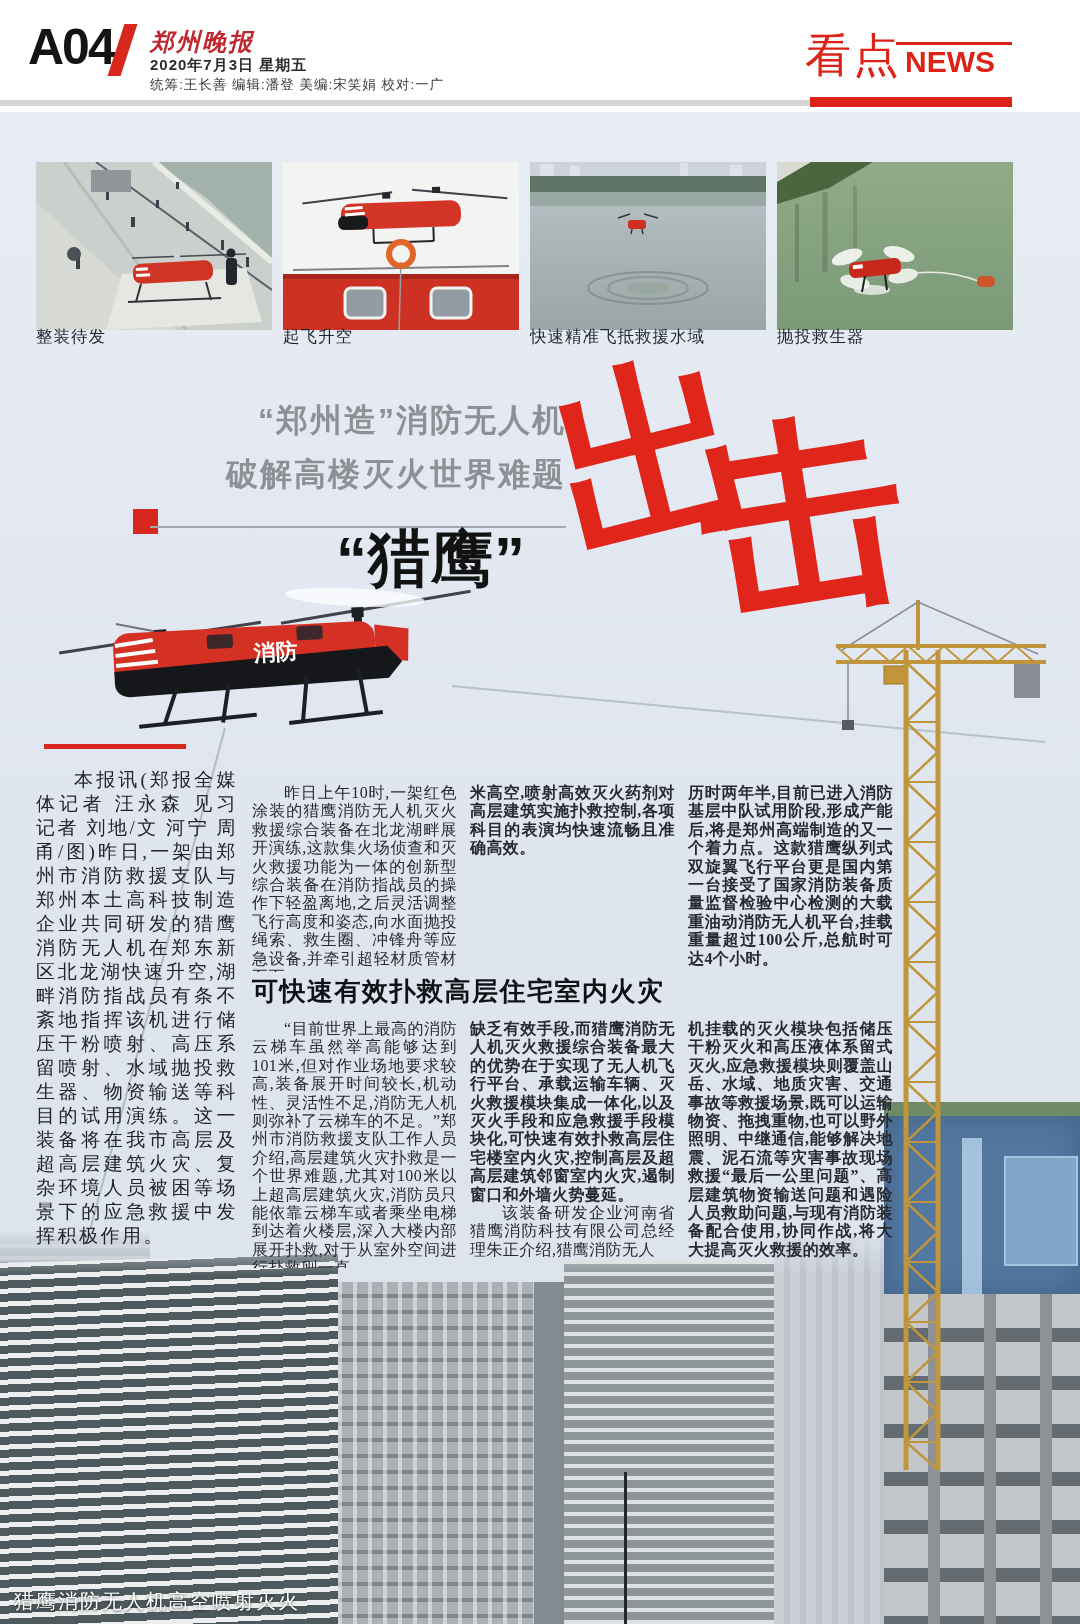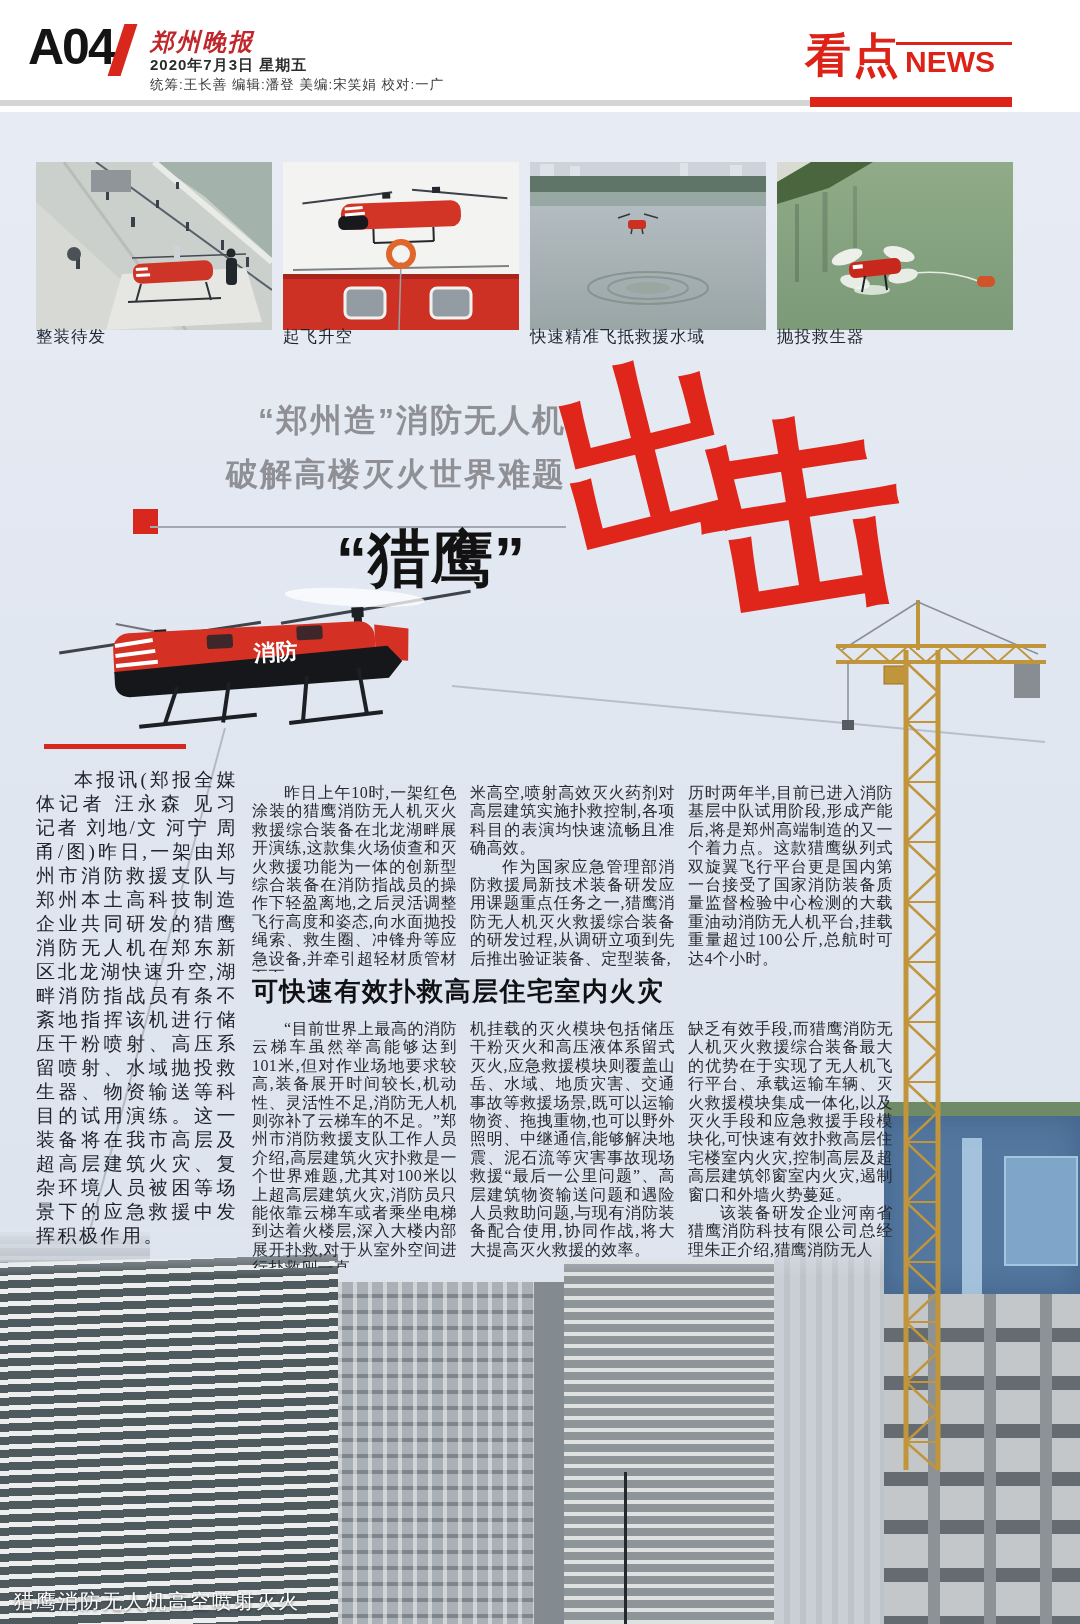--- a/index.html
+++ b/index.html
@@ -7,21 +7,21 @@
         font-family:"Liberation Sans",sans-serif;}
   
   .header{position:absolute;left:0;top:0;width:1080px;height:112px;background:#fff;z-index:20;}
   .pageno{position:absolute;left:28px;top:18px;font-size:50px;font-weight:900;color:#141414;letter-spacing:-2px;}
   .slash{position:absolute;left:116px;top:24px;width:13px;height:52px;background:#d8281e;transform:skewX(-18deg);}
   .logo{position:absolute;left:150px;top:26px;font-size:24px;font-weight:700;font-style:italic;
         color:#c0272d;font-family:"DejaVu Serif",serif;letter-spacing:2px;}
   .dateline{position:absolute;left:150px;top:56px;font-size:15px;font-weight:700;color:#2b2b2b;letter-spacing:1px;}
   .staffline{position:absolute;left:150px;top:76px;font-size:13.5px;color:#3a3a3a;letter-spacing:1px;}
   .section-tag{position:absolute;left:805px;top:32px;display:flex;align-items:flex-end;color:#dd2318;}
-  .section-cn{font-size:46px;font-weight:700;letter-spacing:2px;line-height:1;}
+  .section-cn{font-size:46px;font-weight:400;letter-spacing:2px;line-height:1;}
   .section-en{font-size:30px;font-weight:800;line-height:1.1;margin-left:4px;}
   .news-topline{position:absolute;left:896px;top:42px;width:116px;height:3px;background:#dd2318;}
   .bar-gray{position:absolute;left:0;top:100px;width:810px;height:6px;background:#d4d4d4;}
   .bar-red{position:absolute;left:810px;top:97px;width:202px;height:10px;background:#dd2318;}
   
   .sky{position:absolute;left:0;top:110px;width:1080px;height:1514px;z-index:0;
        background:linear-gradient(180deg,#e7ecf4 0%,#e0e6f0 45%,#dae2ec 100%);}
   .overlay-lines{position:absolute;left:0;top:0;width:1080px;height:1624px;z-index:3;pointer-events:none;}
   
   .photo{position:absolute;top:162px;width:236px;height:168px;overflow:hidden;z-index:12;background:#cfd3d0;}
@@ -54,21 +54,21 @@
   .s-head{position:absolute;left:252px;font-size:26px;font-weight:900;color:#101114;
           letter-spacing:1.5px;z-index:11;}
   .h1{top:738px;} .h2{top:974px;}
   .cols{position:absolute;left:252px;width:642px;display:flex;gap:13px;z-index:11;
         font-family:"Liberation Serif",serif;font-size:16px;line-height:18.4px;
         letter-spacing:0.4px;color:#272a31;text-align:justify;}
   .cols-s1{top:784px;height:188px;}
   .cols-s2{top:1020px;height:248px;}
   .col{width:205px;overflow:hidden;}
   .cols p{margin:0;text-indent:2em;}
-  .cols p.cont{text-indent:0;}
+  .cols p.cont{text-indent:0;font-weight:bold;}
   
   .city{position:absolute;left:0;top:1228px;width:1080px;height:396px;z-index:4;overflow:hidden;}
   .city::before{content:"";position:absolute;left:0;top:0;width:100%;height:48px;z-index:9;
                 background:linear-gradient(180deg,rgba(223,229,238,.9),rgba(223,229,238,0));}
   .bldg{position:absolute;}
   .b-backleft{left:0;top:4px;width:150px;height:392px;background:repeating-linear-gradient(180deg,#c3c9cf 0 4px,#aeb5bb 4px 12px);}
   .b-left{left:0;top:26px;width:338px;height:370px;transform:skewY(-1.5deg);transform-origin:right top;
           background:repeating-linear-gradient(179deg,#edefee 0 5px,#4f5a5e 5px 13px);}
   .b-mid{left:338px;top:54px;width:226px;height:342px;background:
          repeating-linear-gradient(90deg,rgba(240,242,241,.55) 0 4px,rgba(0,0,0,0) 4px 15px),
@@ -317,38 +317,37 @@
   <div class="lead-col">
     <p>本报讯(郑报全媒体记者 汪永森 见习记者 刘地/文 河宁 周甬/图)昨日,一架由郑州市消防救援支队与郑州本土高科技制造企业共同研发的猎鹰消防无人机在郑东新区北龙湖快速升空,湖畔消防指战员有条不紊地指挥该机进行储压干粉喷射、高压系留喷射、水域抛投救生器、物资输送等科目的试用演练。这一装备将在我市高层及超高层建筑火灾、复杂环境人员被困等场景下的应急救援中发挥积极作用。</p>
   </div>
 
   <div class="cols cols-s1">
     <div class="col">
       <p>昨日上午10时,一架红色涂装的猎鹰消防无人机灭火救援综合装备在北龙湖畔展开演练,这款集火场侦查和灭火救援功能为一体的创新型综合装备在消防指战员的操作下轻盈离地,之后灵活调整飞行高度和姿态,向水面抛投绳索、救生圈、冲锋舟等应急设备,并牵引超轻材质管材至百</p>
     </div>
     <div class="col">
       <p class="cont">米高空,喷射高效灭火药剂对高层建筑实施扑救控制,各项科目的表演均快速流畅且准确高效。</p>
-      <p>作为国家应急管理部消防救援局新技术装备研发应用课题重点任务之一,猎鹰消防无人机灭火救援综合装备的研发过程,从调研立项到先后推出验证装备、定型装备,</p>
     </div>
     <div class="col">
       <p class="cont">历时两年半,目前已进入消防基层中队试用阶段,形成产能后,将是郑州高端制造的又一个着力点。这款猎鹰纵列式双旋翼飞行平台更是国内第一台接受了国家消防装备质量监督检验中心检测的大载重油动消防无人机平台,挂载重量超过100公斤,总航时可达4个小时。</p>
     </div>
   </div>
 
   <div class="s-head h2">可快速有效扑救高层住宅室内火灾</div>
   <div class="cols cols-s2">
     <div class="col">
       <p>“目前世界上最高的消防云梯车虽然举高能够达到101米,但对作业场地要求较高,装备展开时间较长,机动性、灵活性不足,消防无人机则弥补了云梯车的不足。”郑州市消防救援支队工作人员介绍,高层建筑火灾扑救是一个世界难题,尤其对100米以上超高层建筑火灾,消防员只能依靠云梯车或者乘坐电梯到达着火楼层,深入大楼内部展开扑救,对于从室外空间进行扑救则一直</p>
     </div>
     <div class="col">
-      <p class="cont">机挂载的灭火模块包括储压干粉灭火和高压液体系留式灭火,应急救援模块则覆盖山岳、水域、地质灾害、交通事故等救援场景,既可以运输物资、拖拽重物,也可以野外照明、中继通信,能够解决地震、泥石流等灾害事故现场救援“最后一公里问题”、高层建筑物资输送问题和遇险人员救助问题,与现有消防装备配合使用,协同作战,将大大提高灭火救援的效率。</p>
-    </div>
-    <div class="col">
       <p class="cont">缺乏有效手段,而猎鹰消防无人机灭火救援综合装备最大的优势在于实现了无人机飞行平台、承载运输车辆、灭火救援模块集成一体化,以及灭火手段和应急救援手段模块化,可快速有效扑救高层住宅楼室内火灾,控制高层及超高层建筑邻窗室内火灾,遏制窗口和外墙火势蔓延。</p>
       <p>该装备研发企业河南省猎鹰消防科技有限公司总经理朱正介绍,猎鹰消防无人</p>
+    </div>
+    <div class="col">
+      <p class="cont">机挂载的灭火模块包括储压干粉灭火和高压液体系留式灭火,应急救援模块则覆盖山岳、水域、地质灾害、交通事故等救援场景,既可以运输物资、拖拽重物,也可以野外照明、中继通信,能够解决地震、泥石流等灾害事故现场救援“最后一公里问题”、高层建筑物资输送问题和遇险人员救助问题,与现有消防装备配合使用,协同作战,将大大提高灭火救援的效率。</p>
     </div>
   </div>
 
   <div class="city">
     <div class="bldg b-backleft"></div>
     <div class="bldg b-left"></div>
     <div class="bldg b-mid"></div>
     <div class="bldg b-mid-face"></div>
     <div class="bldg b-midright"></div>
     <div class="bldg b-far"></div>

